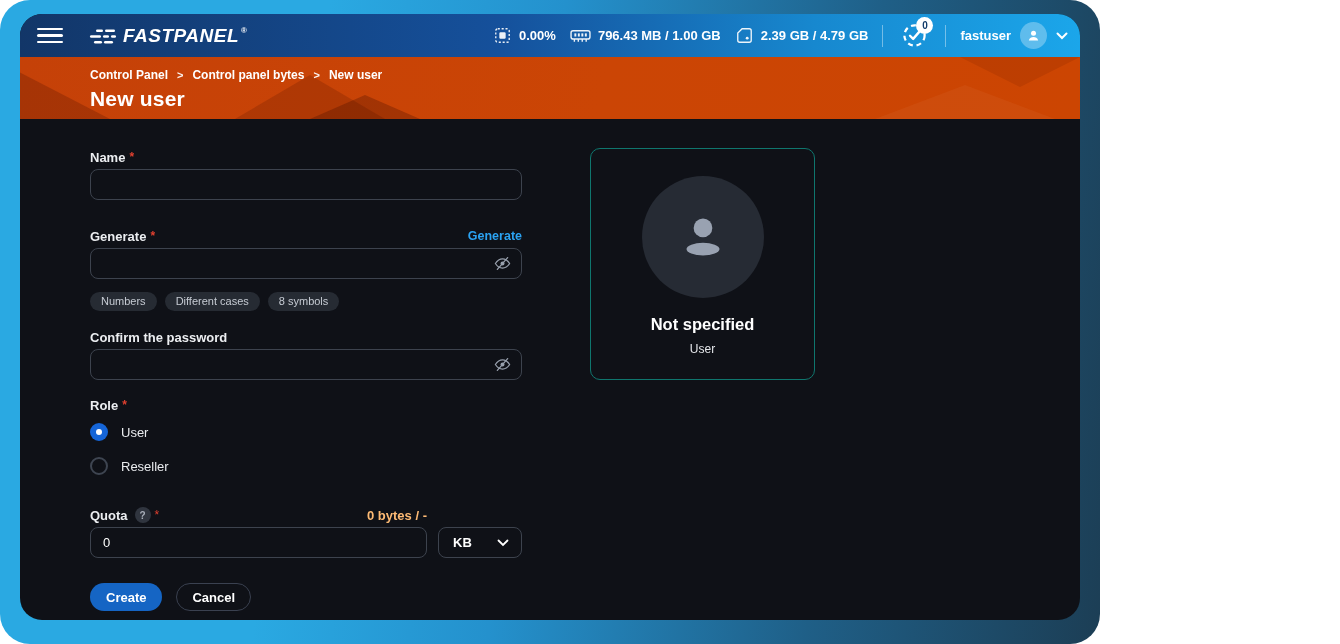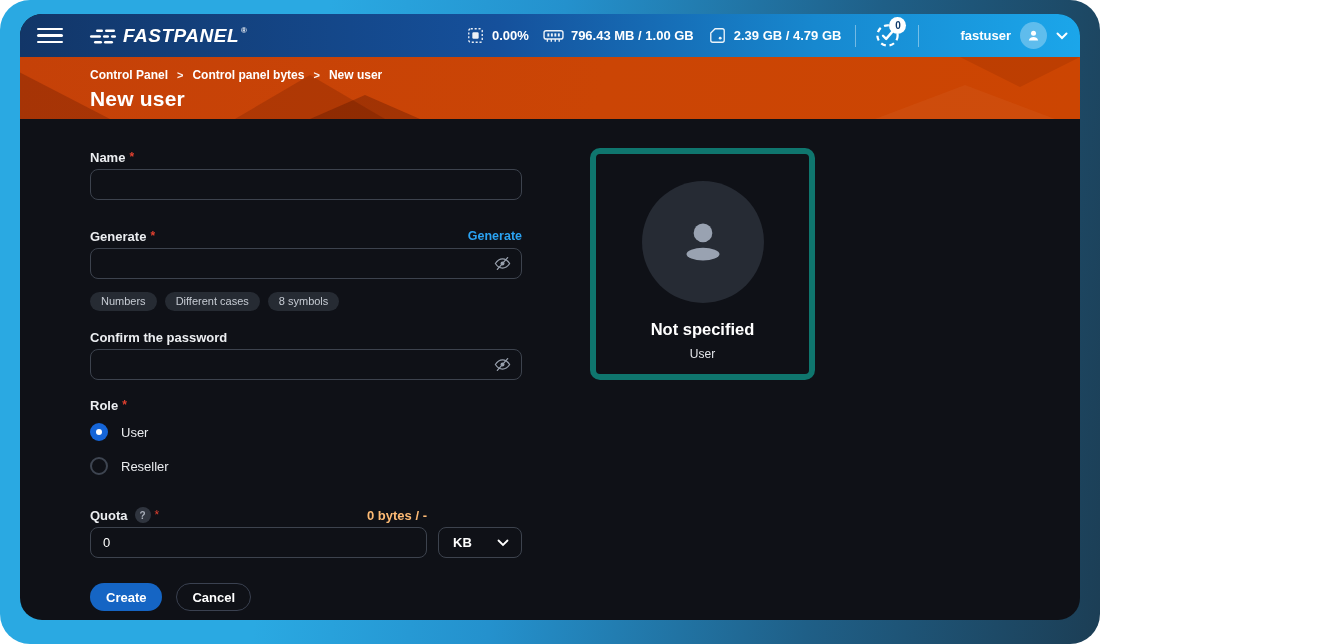--- a/index.html
+++ b/index.html
@@ -33,21 +33,21 @@
   .stat { display:flex; align-items:center; gap:7px; font-size:13px; font-weight:700; color:#fff; }
   .stat svg { opacity:.92; }
   .tb-divider { width:1px; height:22px; background:rgba(255,255,255,.4); }
   .notif { position:relative; width:34px; height:30px; display:flex; align-items:center; justify-content:center; cursor:pointer; }
   .badge {
     position:absolute; top:-4px; right:-2px; min-width:17px; height:17px; border-radius:9px;
     background:#ffffff; color:#123c6b; font-size:10px; font-weight:700;
     display:flex; align-items:center; justify-content:center; padding:0 4px;
   }
   .userbox { display:flex; align-items:center; gap:9px; cursor:pointer; }
-  .username { font-size:13px; font-weight:700;margin-left:27px; }
+  .username { font-size:13px; font-weight:700; }
   .avatar-sm { width:27px; height:27px; border-radius:50%; background:rgba(255,255,255,.3); display:flex; align-items:center; justify-content:center; }
 
   
   .hero { position:relative; height:62px; flex:0 0 62px; background:linear-gradient(100deg,#c54108 0%, #cb4505 55%, #cc4502 100%); overflow:hidden; }
   .hero .shape { position:absolute; }
   .sh1 { left:-30px; top:0; width:120px; height:62px; background:rgba(60,10,0,.22); clip-path:polygon(0 0, 100% 62px, 0 100%); }
   .sh2 { left:215px; top:18px; width:150px; height:44px; background:rgba(60,10,0,.18); clip-path:polygon(50% 0, 100% 100%, 0 100%); }
   .sh3 { left:290px; top:38px; width:110px; height:24px; background:rgba(60,10,0,.28); clip-path:polygon(50% 0, 100% 100%, 0 100%); }
   .sh4 { left:855px; top:28px; width:180px; height:34px; background:rgba(255,220,190,.05); clip-path:polygon(50% 0, 100% 100%, 0 100%); }
   .sh5 { left:940px; top:0; width:120px; height:30px; background:rgba(60,10,0,.10); clip-path:polygon(0 0, 100% 0, 50% 100%); }
@@ -98,21 +98,21 @@
                  justify-content:space-between; padding:0 12px 0 14px; font-size:13px; font-weight:700; color:#fff; cursor:pointer; }
 
   .btn-row { display:flex; gap:14px; margin-top:25px; }
   .btn { height:28px; border-radius:14px; font-size:13px; font-weight:700; font-family:"Liberation Sans",sans-serif;
          display:flex; align-items:center; justify-content:center; cursor:pointer; }
   .btn-primary { background:#1565c4; color:#fff; border:none; padding:0 16px; }
   .btn-ghost { background:transparent; color:#fff; border:1.5px solid #3a4150; padding:0 15px; }
 
   
   .preview-card {
-    margin-left:68px; width:225px; height:232px; border:6px solid #0f766e; border-radius:10px;
+    margin-left:68px; width:225px; height:232px; border:1px solid #0f766e; border-radius:10px;
     display:flex; flex-direction:column; align-items:center; padding-top:27px;
   }
   .avatar-big { width:122px; height:122px; border-radius:50%; background:#262b34; display:flex; align-items:center; justify-content:center; }
   .preview-title { margin-top:17px; font-size:16.5px; font-weight:700; color:#fff; }
   .preview-sub { margin-top:8px; font-size:12px; color:#e4e6ea; }
 </style>
 </head>
 <body>
 
 <div class="frame">

